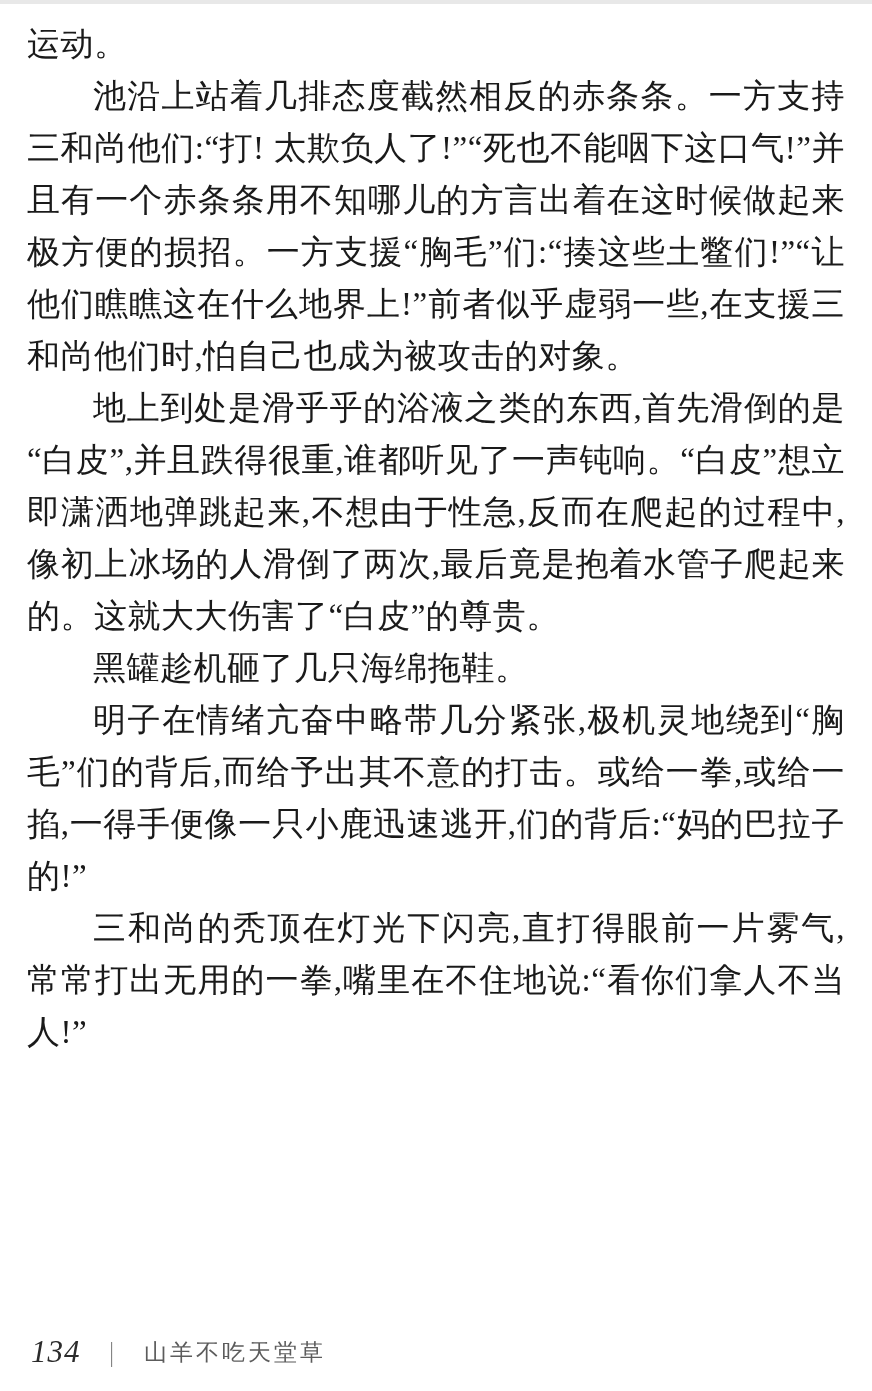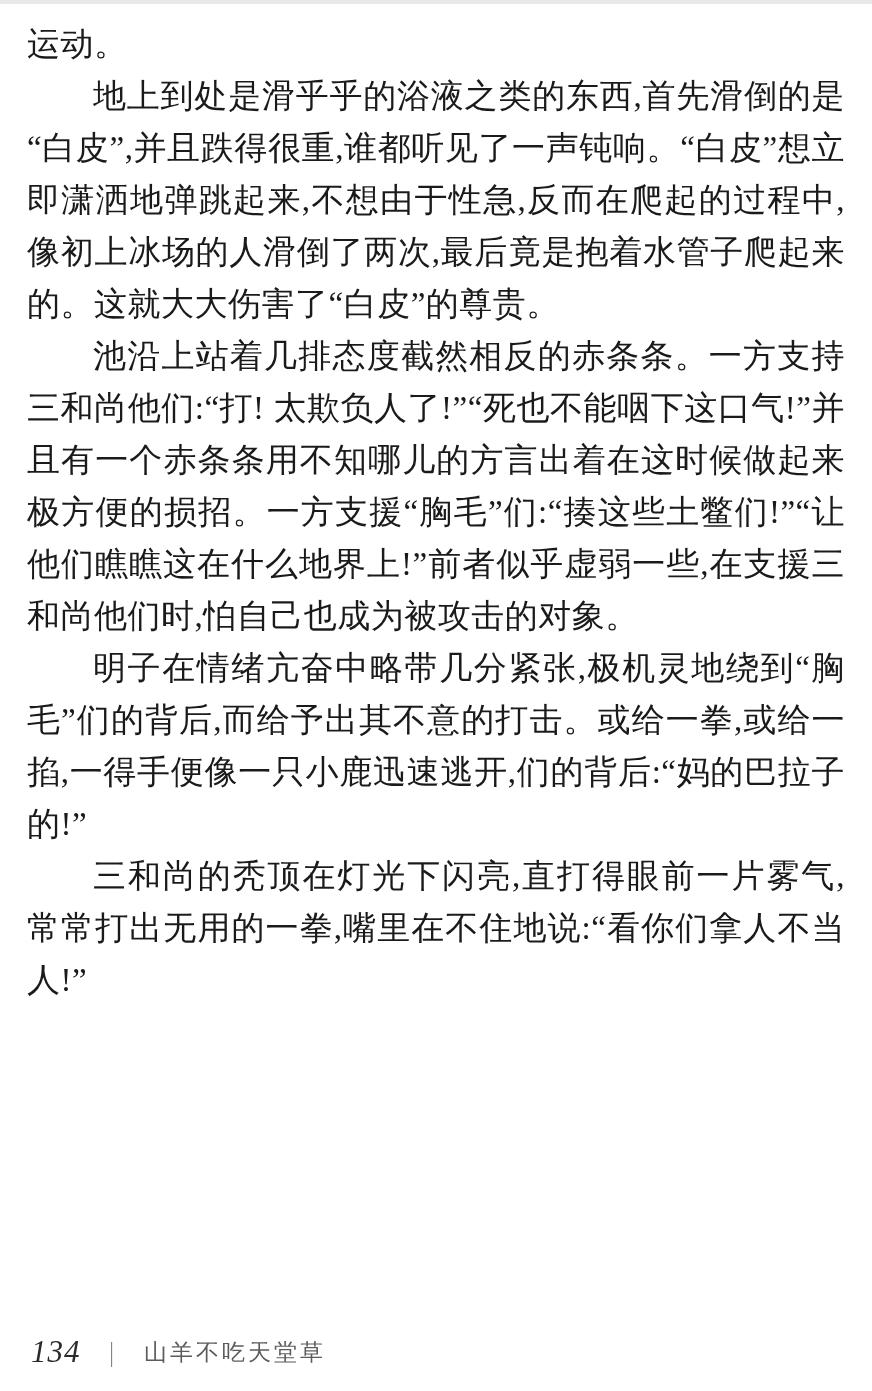--- a/index.html
+++ b/index.html
@@ -66,22 +66,23 @@
   }
 </style>
 </head>
 <body>
 
 <div class="page">
 
   <div class="text-block">
 
   <div class="para">运动。</div>
+      <div class="para indent">池沿上站着几排态度截然相反的赤条条。一方支持三和尚他们:“打! 太欺负人了!”“死也不能咽下这口气!”并且有一个赤条条用不知哪儿的方言出着在这时候做起来极方便的损招。一方支援“胸毛”们:“揍这些土鳖们!”“让他们瞧瞧这在什么地界上!”前者似乎虚弱一些,在支援三和尚他们时,怕自己也成为被攻击的对象。</div>
       <div class="para indent">地上到处是滑乎乎的浴液之类的东西,首先滑倒的是“白皮”,并且跌得很重,谁都听见了一声钝响。“白皮”想立即潇洒地弹跳起来,不想由于性急,反而在爬起的过程中,像初上冰场的人滑倒了两次,最后竟是抱着水管子爬起来的。这就大大伤害了“白皮”的尊贵。</div>
-      <div class="para indent">池沿上站着几排态度截然相反的赤条条。一方支持三和尚他们:“打! 太欺负人了!”“死也不能咽下这口气!”并且有一个赤条条用不知哪儿的方言出着在这时候做起来极方便的损招。一方支援“胸毛”们:“揍这些土鳖们!”“让他们瞧瞧这在什么地界上!”前者似乎虚弱一些,在支援三和尚他们时,怕自己也成为被攻击的对象。</div>
+      <div class="para indent">黑罐趁机砸了几只海绵拖鞋。</div>
       <div class="para indent">明子在情绪亢奋中略带几分紧张,极机灵地绕到“胸毛”们的背后,而给予出其不意的打击。或给一拳,或给一掐,一得手便像一只小鹿迅速逃开,们的背后:“妈的巴拉子的!”</div>
       <div class="para indent">三和尚的秃顶在灯光下闪亮,直打得眼前一片雾气,常常打出无用的一拳,嘴里在不住地说:“看你们拿人不当人!”</div>
     </div>
 
   <div class="footer">
     <span class="page-number">134</span>
     <span class="footer-separator">|</span>
     <span class="book-title">山羊不吃天堂草</span>
   </div>
 

